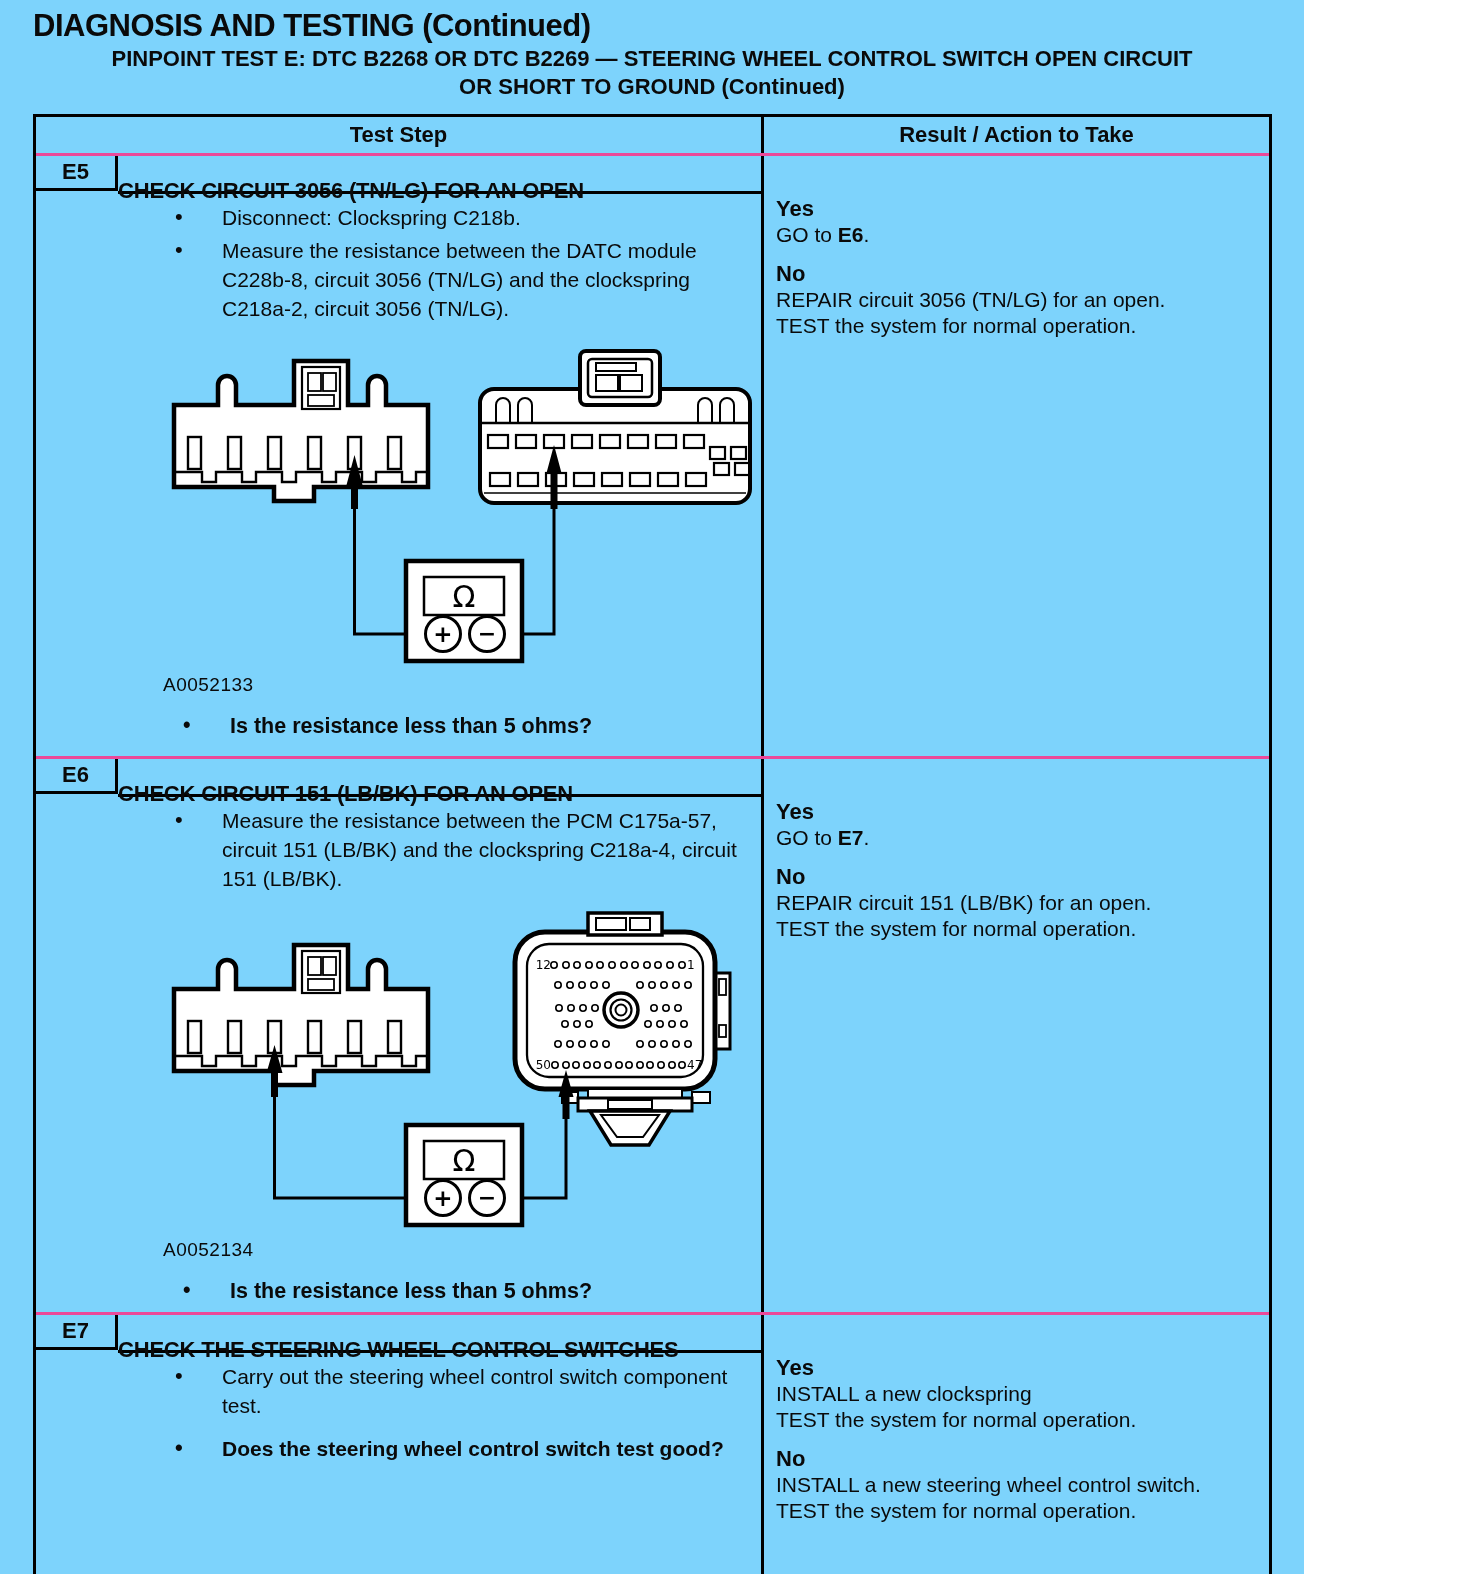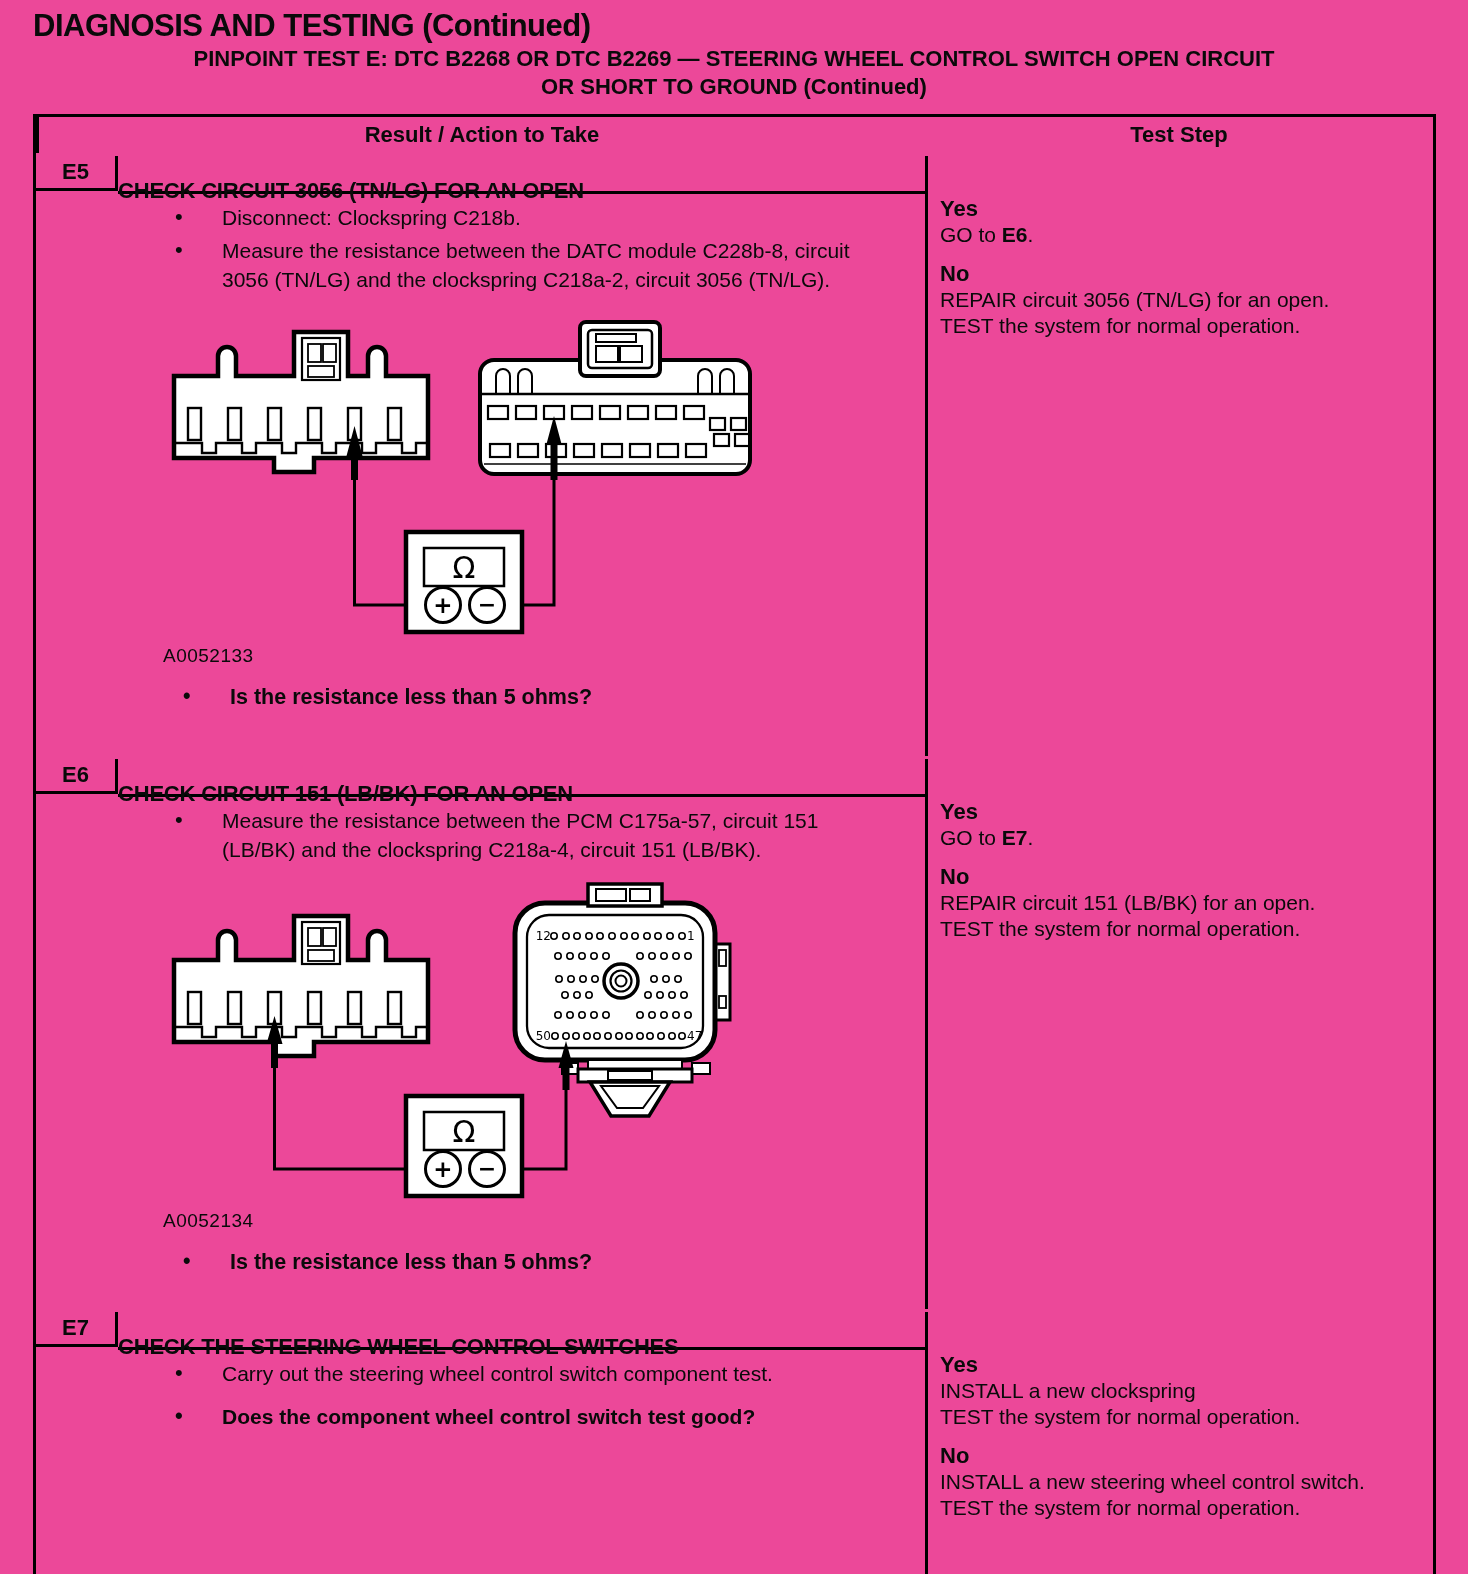--- a/index.html
+++ b/index.html
@@ -1,16 +1,16 @@
 <!DOCTYPE html>
 <html><head>
 <meta charset="utf-8">
 <style>
   html,body{margin:0;padding:0;background:#fff;}
-  .doc{width:1468px;height:1574px;position:relative;background:#ec4899;color:#0a0a0a;
+  .doc{width:1304px;height:1574px;position:relative;background:#7dd3fc;color:#0a0a0a;
        font-family:"Liberation Sans",sans-serif;overflow:hidden;}
   .page-title{margin:8px 0 0 33px;font-size:31px;font-weight:bold;letter-spacing:-0.5px;}
   .subtitle{margin-top:1px;text-align:center;font-size:22px;font-weight:bold;line-height:28px;}
   .pt-table{margin:13px 32px 0 33px;border:3px solid #000;}
   .thead{display:grid;grid-template-columns:1fr 508px;height:36px;}
   .th{display:flex;align-items:center;justify-content:center;font-weight:bold;font-size:22px;}
   .th-result{border-left:3px solid #000;}
   .step{display:grid;grid-template-columns:82px 1fr 508px;grid-template-rows:35px auto;border-top:3px solid #ec4899;}
   .id-cell{grid-row:1;grid-column:1;border-right:3px solid #000;border-bottom:3px solid #000;
            display:flex;align-items:center;justify-content:center;font-weight:bold;font-size:22px;}
@@ -43,22 +43,22 @@
   <h1 class="page-title">DIAGNOSIS AND TESTING (Continued)</h1>
 
   <div class="subtitle">
     <div>PINPOINT TEST E: DTC B2268 OR DTC B2269 — STEERING WHEEL CONTROL SWITCH OPEN CIRCUIT</div>
     <div>OR SHORT TO GROUND (Continued)</div>
   </div>
 
   <div class="pt-table">
 
     <div class="thead">
+      <div class="th">Test Step</div>
       <div class="th th-result">Result / Action to Take</div>
-      <div class="th">Test Step</div>
     </div>
 
     <section class="step">
       <div class="id-cell">E5</div>
       <div class="title-cell">CHECK CIRCUIT 3056 (TN/LG) FOR AN OPEN</div>
 
       <div class="result-cell">
         <div class="block">
           <div class="lbl">Yes</div>
           <div><span>GO to </span><b>E6</b><span>.</span></div>
@@ -302,19 +302,19 @@
         <div class="block">
           <div class="lbl">No</div>
           <div>INSTALL a new steering wheel control switch.</div>
           <div>TEST the system for normal operation.</div>
         </div>
       </div>
 
       <div class="body-cell body-e7">
         <ul class="bullets">
           <li>Carry out the steering wheel control switch component test.</li>
-          <li class="q">Does the component wheel control switch test good?</li>
+          <li class="q">Does the steering wheel control switch test good?</li>
         </ul>
       </div>
     </section>
 
   </div>
 </div>
 
 </body></html>

